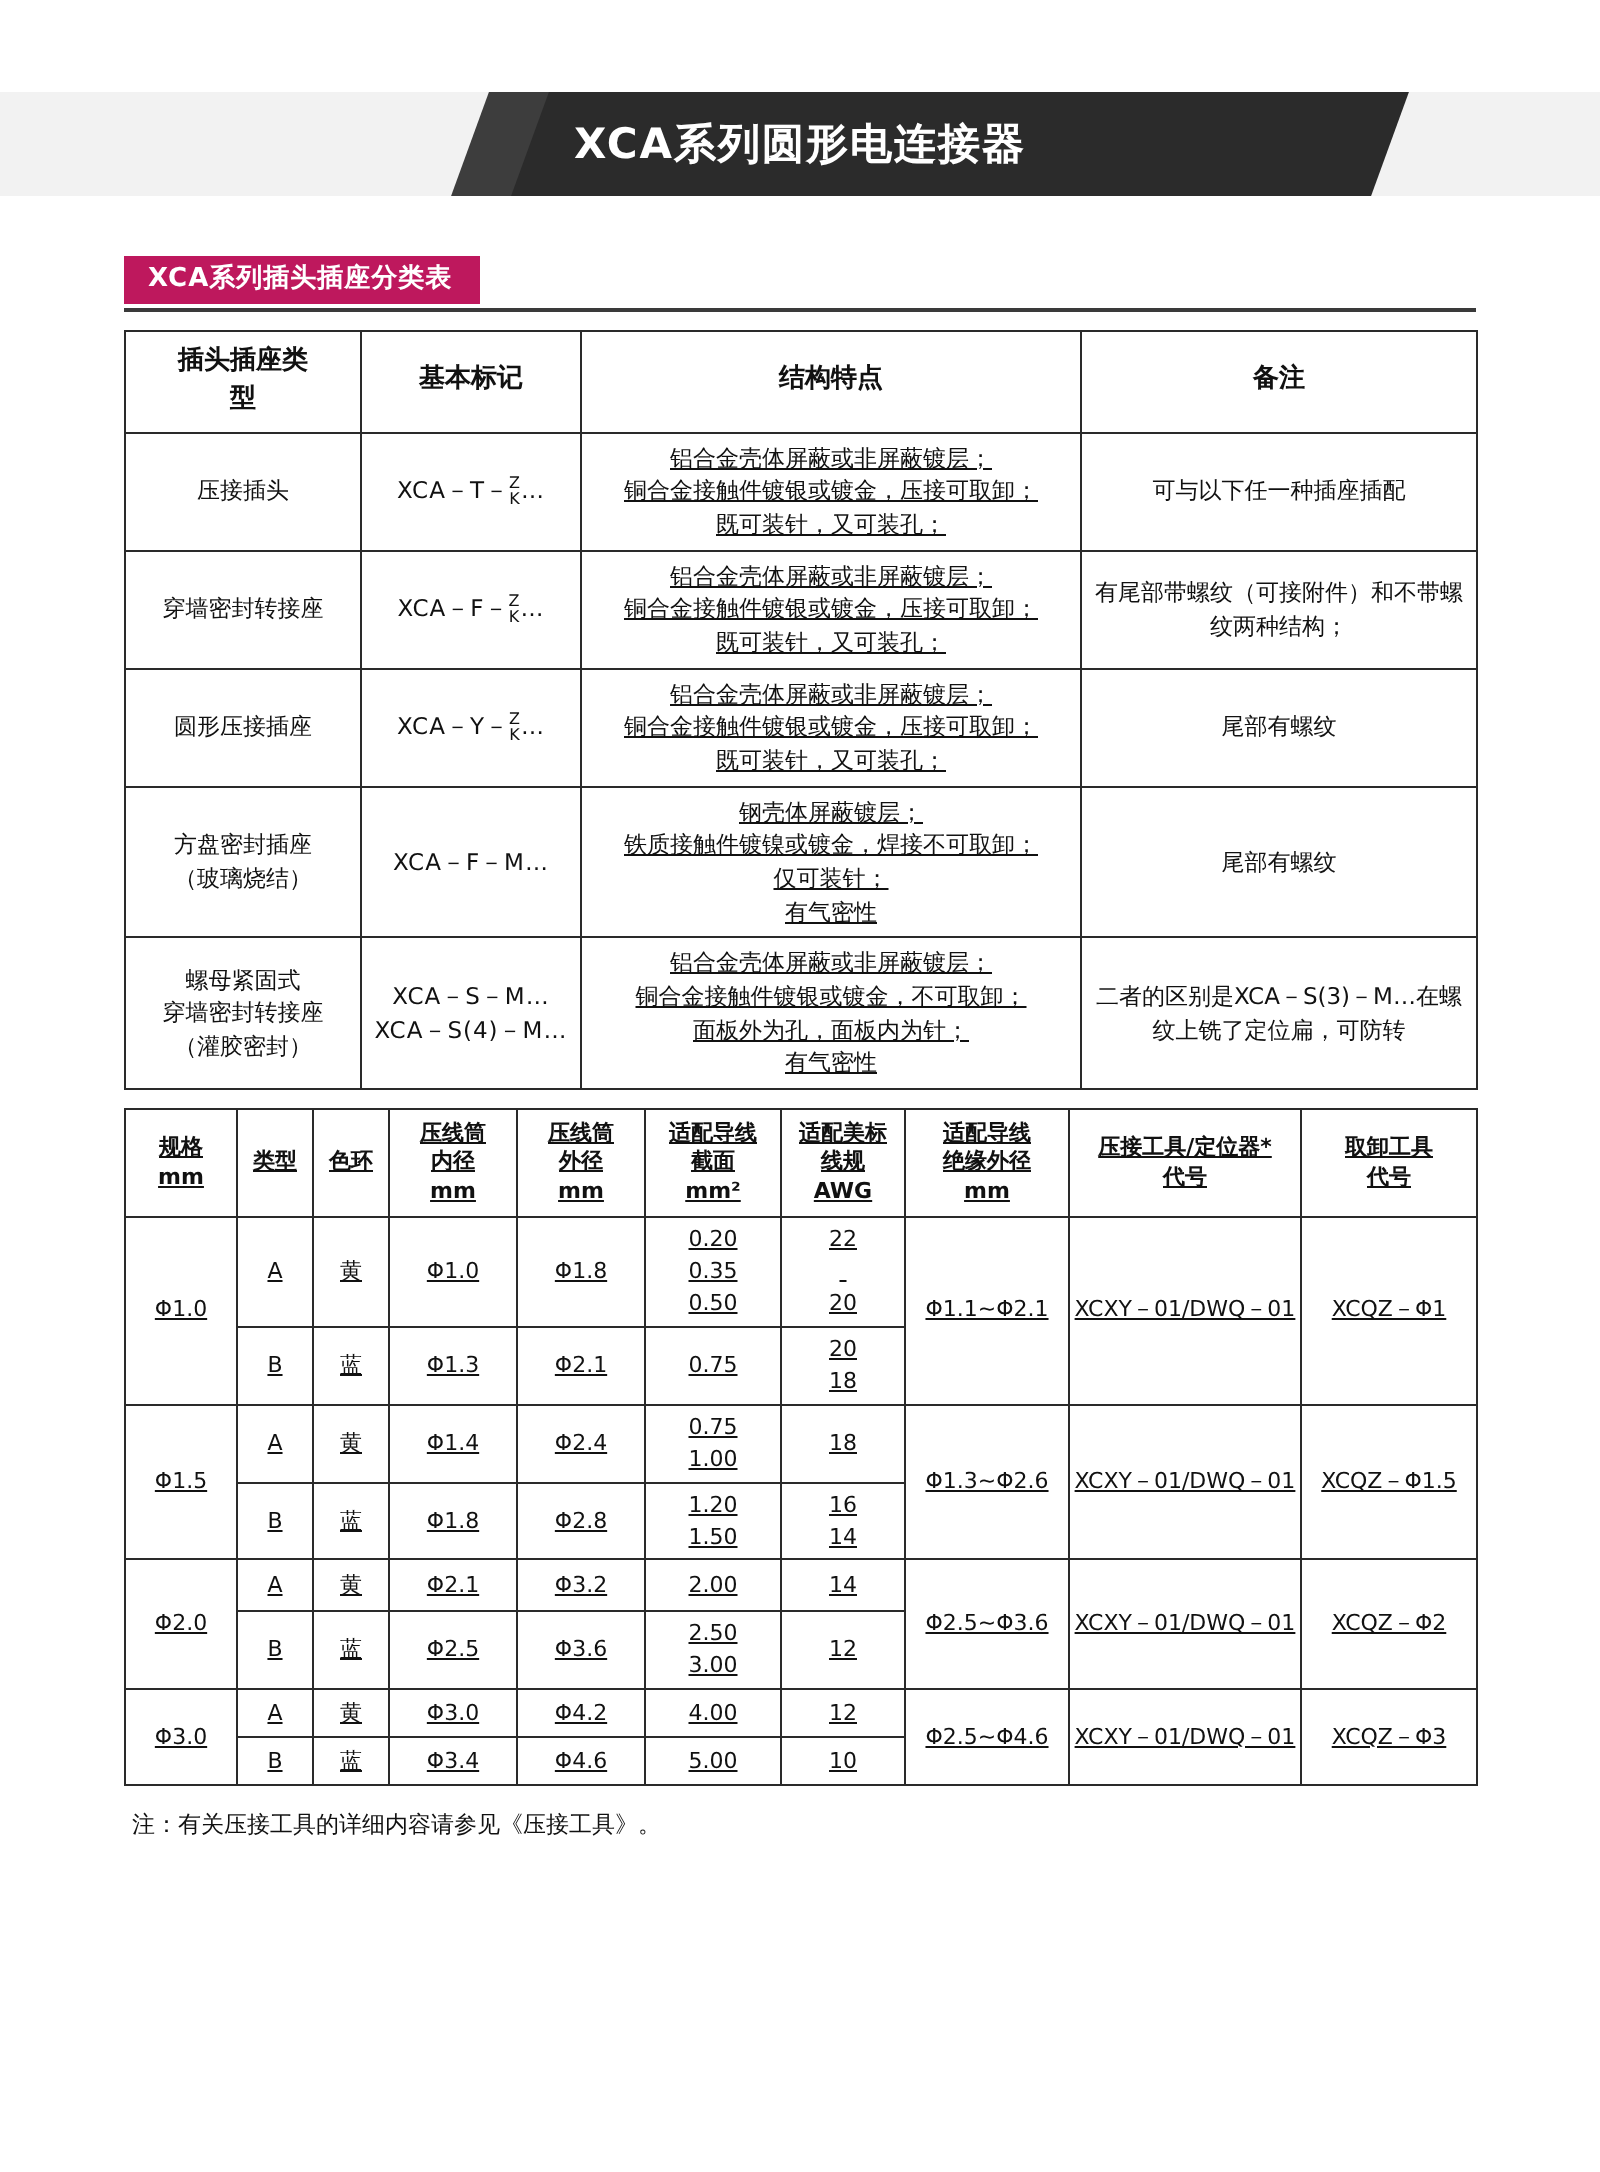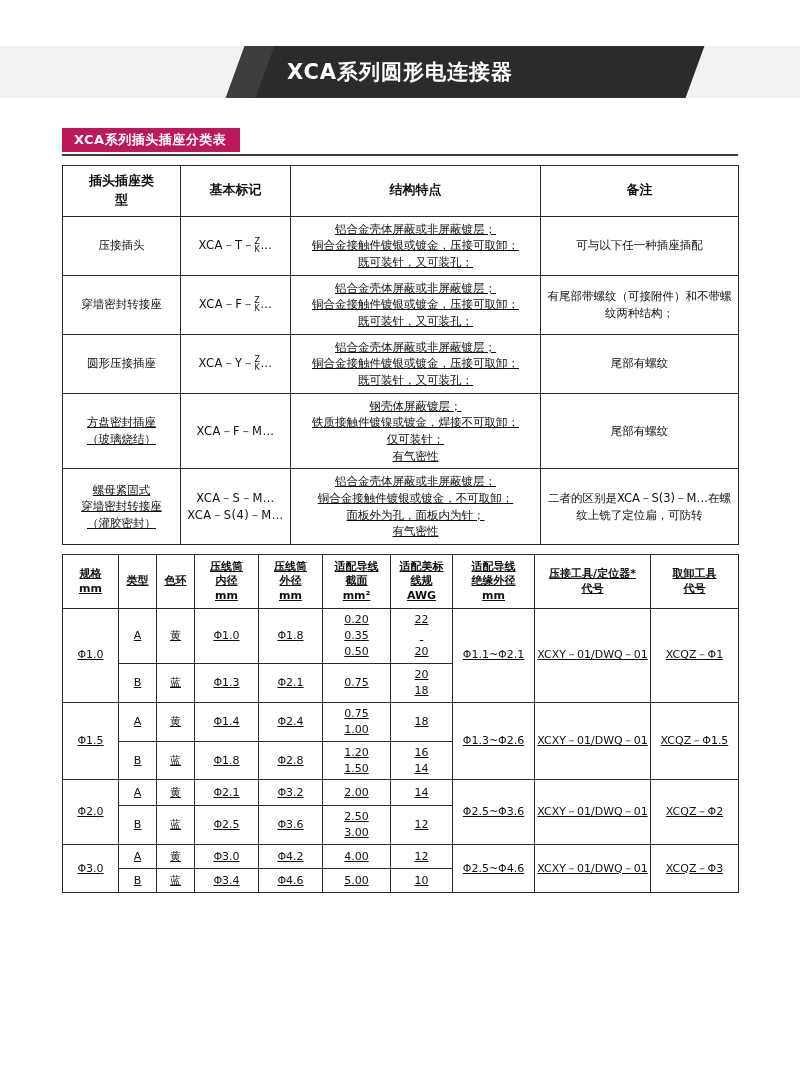--- a/index.html
+++ b/index.html
@@ -115,21 +115,21 @@
     text-decoration: underline;
   }
   td.remark {
     text-align: left;
     padding-left: 8px;
   }
   td.mark {
     letter-spacing: 0.5px;
     white-space: nowrap;
   }
-  .two-line { line-height: 1.5; text-decoration: underline; }
+  .two-line { line-height: 1.5; }
 
   
   table.contacts th {
     font-size: 11px;
     line-height: 1.3;
     padding: 5px 2px;
   }
   table.contacts td {
     font-size: 11px;
     padding: 3px 2px;
@@ -423,14 +423,15 @@
         <td>B</td>
         <td>蓝</td>
         <td>Φ3.4</td>
         <td>Φ4.6</td>
         <td>5.00</td>
         <td>10</td>
       </tr>
     </tbody>
   </table>
 
+  <div class="note">注：有关压接工具的详细内容请参见《压接工具》。</div>
 
 </div>
 
 </body></html>

